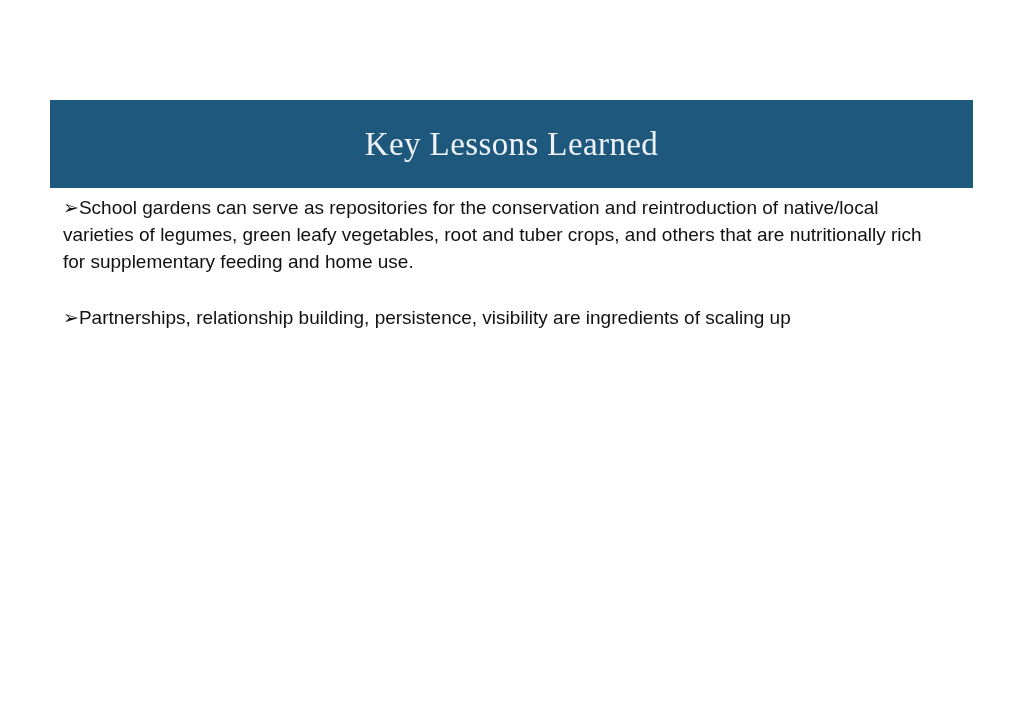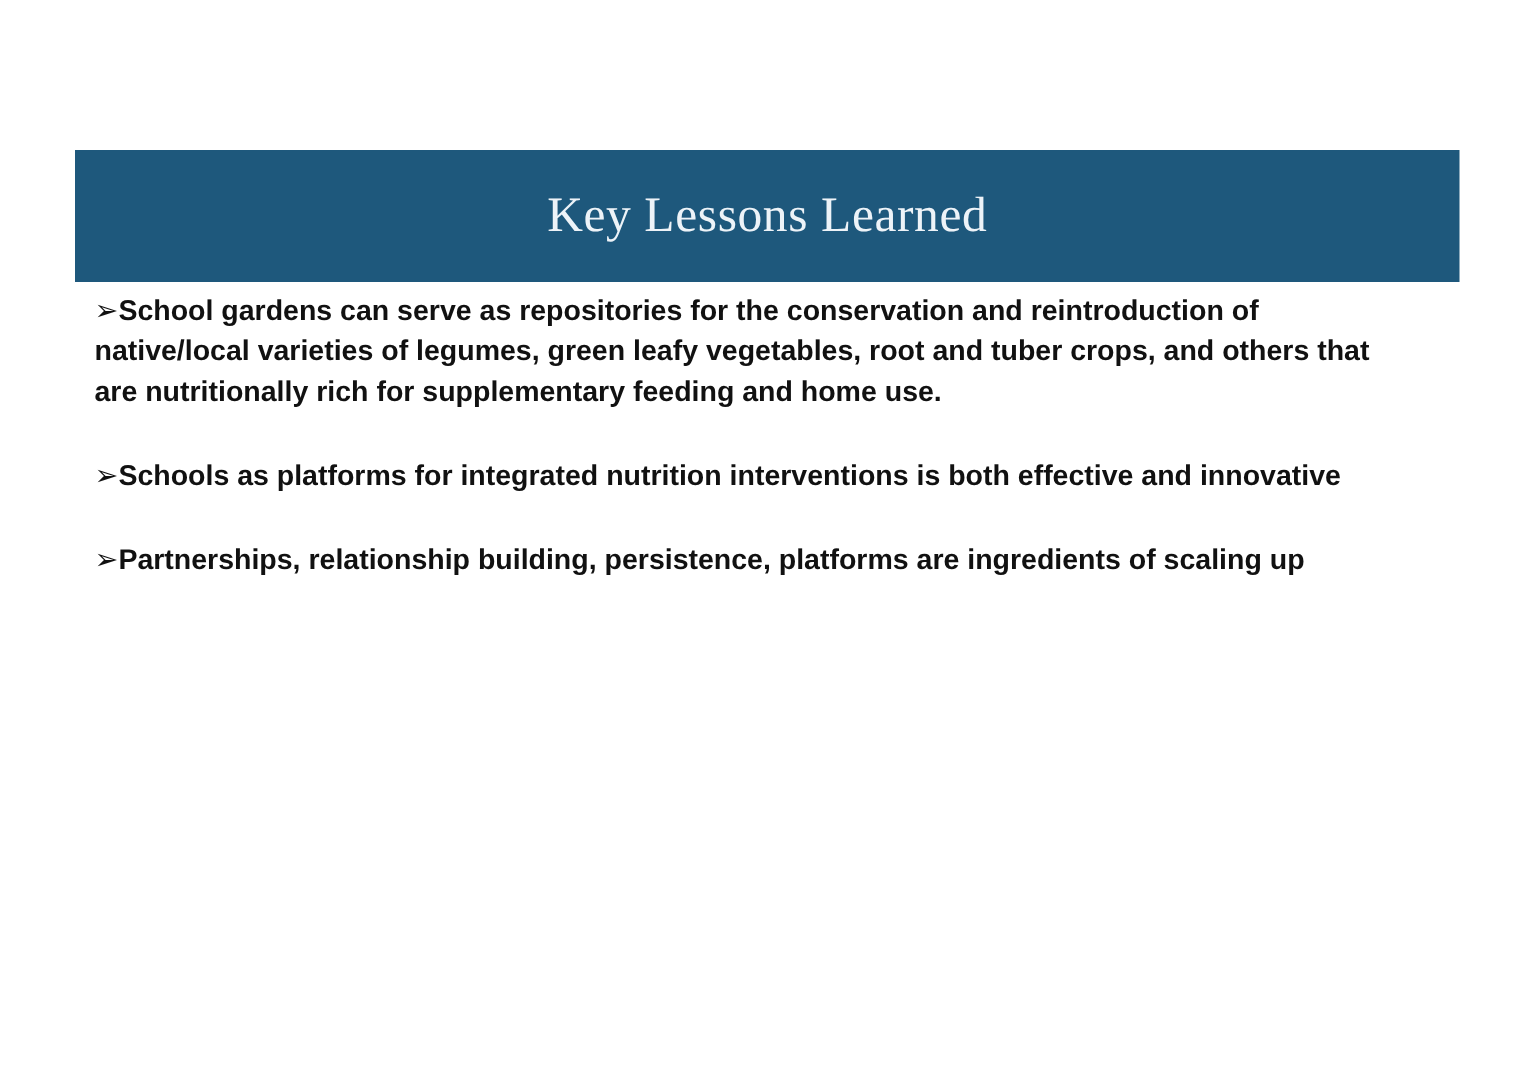--- a/index.html
+++ b/index.html
@@ -38,21 +38,20 @@
     left: 63px;
     top: 194px;
     width: 875px;
     font-family: "Liberation Sans", "DejaVu Sans", sans-serif;
     font-size: 19px;
     line-height: 27px;
     color: var(--body-color, #111111);
   }
   .bullet {
     margin: 0 0 29px 0;
-    font-weight: bold;
   }
   .marker {
     white-space: pre;
     font-family: "DejaVu Sans", "Liberation Sans", sans-serif;
   }
   .bullet-text {
     white-space: pre-wrap;
   }
 </style>
 </head>
@@ -61,20 +60,19 @@
 <div class="slide">
 
   <header class="title-bar">
     <h1 class="title">Key Lessons Learned</h1>
   </header>
 
   <main class="content">
 
     <p class="bullet"><span class="marker">➢</span><span class="bullet-text">School gardens can serve as repositories for the conservation and reintroduction of native/local varieties of legumes, green leafy vegetables, root and tuber crops, and others that are nutritionally rich for supplementary feeding and home use.</span></p>
 
-    <p class="bullet"><span class="marker">➢</span><span class="bullet-text">Schools as platforms for integrated nutrition interventions is both effective and innovative</span></p>
 
 
 
-    <p class="bullet"><span class="marker">➢</span><span class="bullet-text">Partnerships, relationship building, persistence, platforms are ingredients of scaling up</span></p>
+    <p class="bullet"><span class="marker">➢</span><span class="bullet-text">Partnerships, relationship building, persistence, visibility are ingredients of scaling up</span></p>
 
   </main>
 </div>
 
 </body></html>

